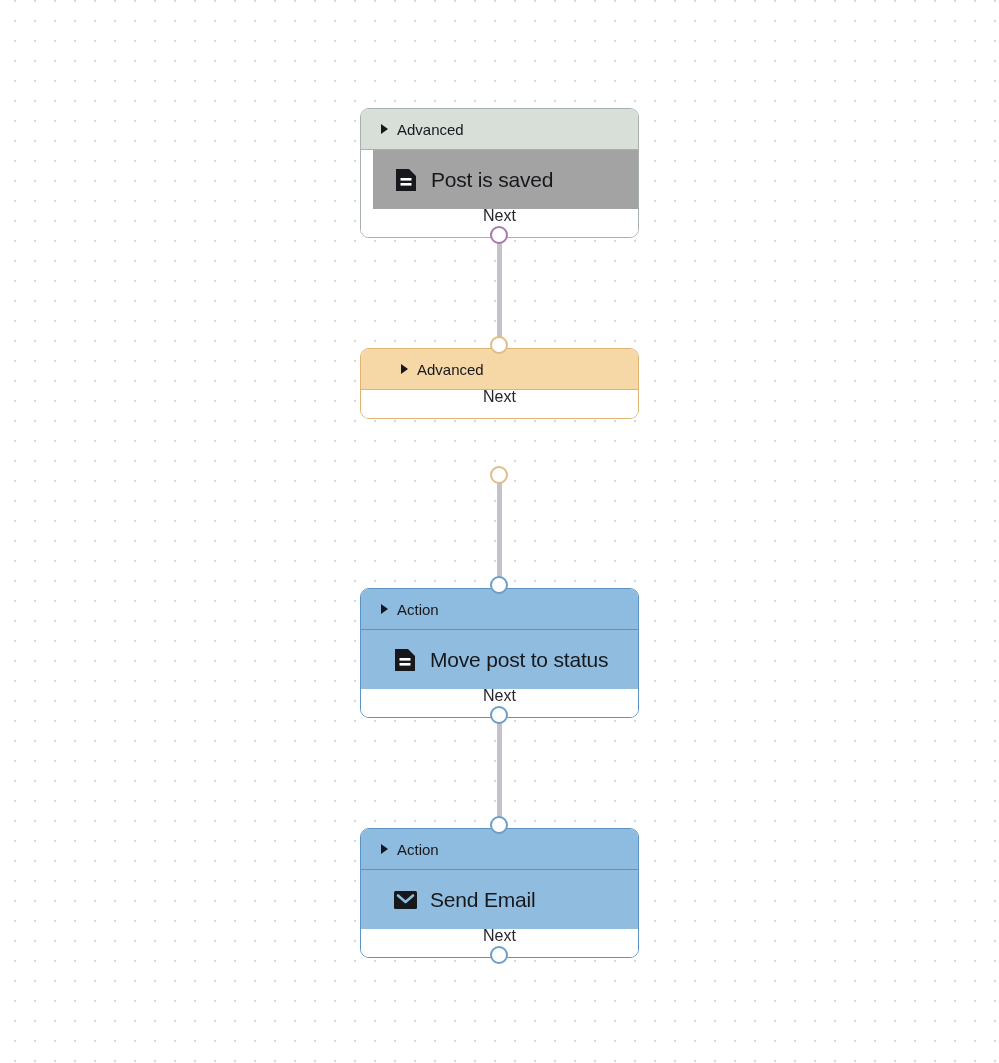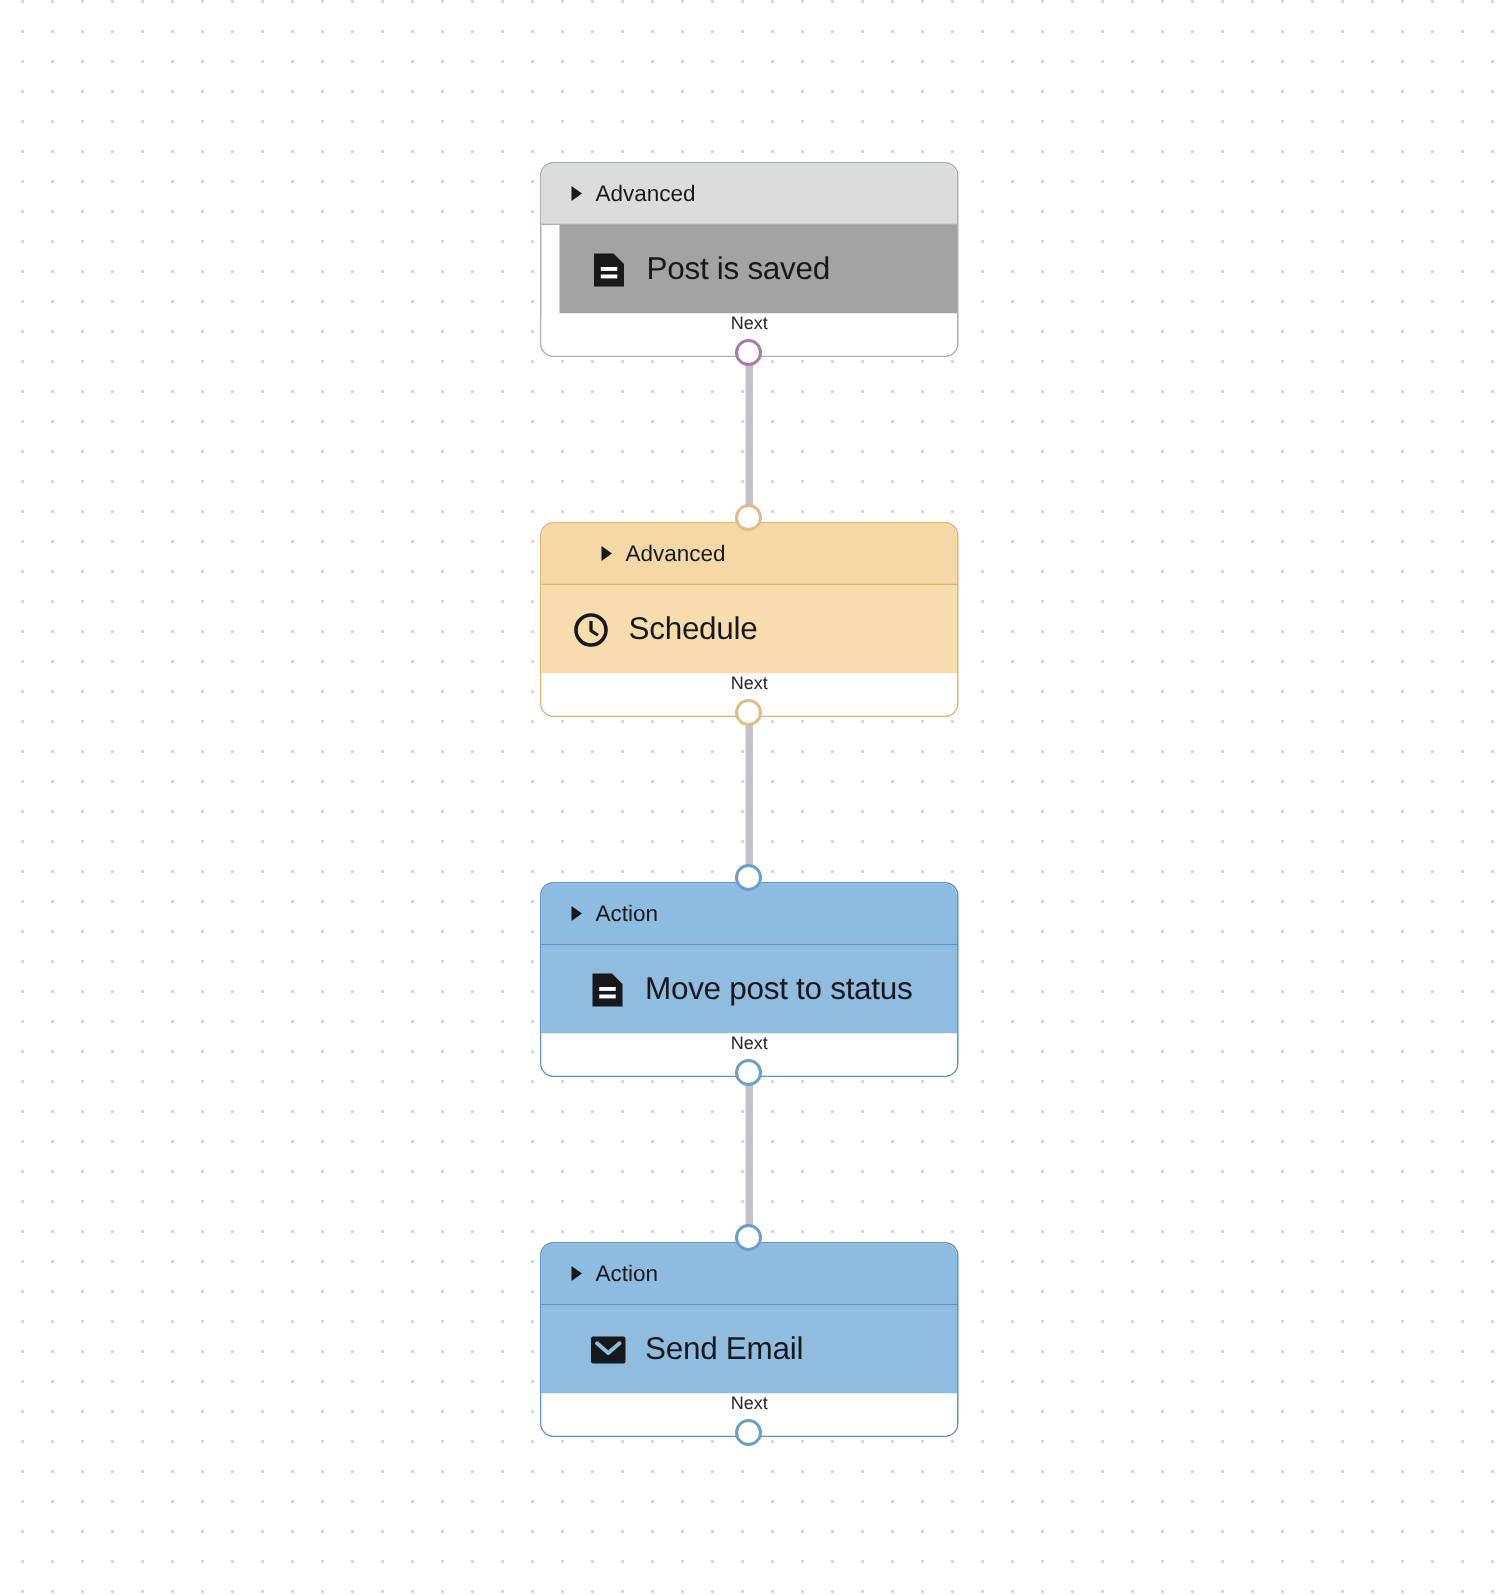--- a/index.html
+++ b/index.html
@@ -97,21 +97,21 @@
   .node-footer {
     height: 28px;
     background-color: #ffffff;
     border-bottom-left-radius: 8px;
     border-bottom-right-radius: 8px;
     display: flex;
     align-items: flex-start;
     justify-content: center;
   }
   .next-label {
-    font-size: 12px;
+    font-size: 16px;
     color: #24262c;
     line-height: 13px;
   }
 
   
   .port {
     position: absolute;
     left: 490px;
     width: 18px;
     height: 18px;
@@ -174,29 +174,20 @@
     </div>
   </div>
   <div class="port port--purple" style="top:226px;"></div>
 
   <div class="node node--advanced" style="top:348px;">
     <div class="node-header">
       <span class="disclosure-tri"></span>
       <span>Advanced</span>
     </div>
     <div class="node-divider"></div>
-    <div class="node-body">
-      <span class="node-icon">
-        <svg width="24" height="24" viewBox="0 0 24 24">
-          <circle cx="12" cy="12" r="10" fill="none" stroke="#17181c" stroke-width="2.4"></circle>
-          <path d="M12 6 v6.4 l4.6 3.1" fill="none" stroke="#17181c" stroke-width="2.2" stroke-linecap="butt"></path>
-        </svg>
-      </span>
-      <span class="node-title">Schedule</span>
-    </div>
     <div class="node-footer">
       <span class="next-label">Next</span>
     </div>
   </div>
   <div class="port port--tan" style="top:336px;"></div>
   <div class="port port--tan" style="top:466px;"></div>
 
   <div class="node node--action" style="top:588px;">
     <div class="node-header">
       <span class="disclosure-tri"></span>

